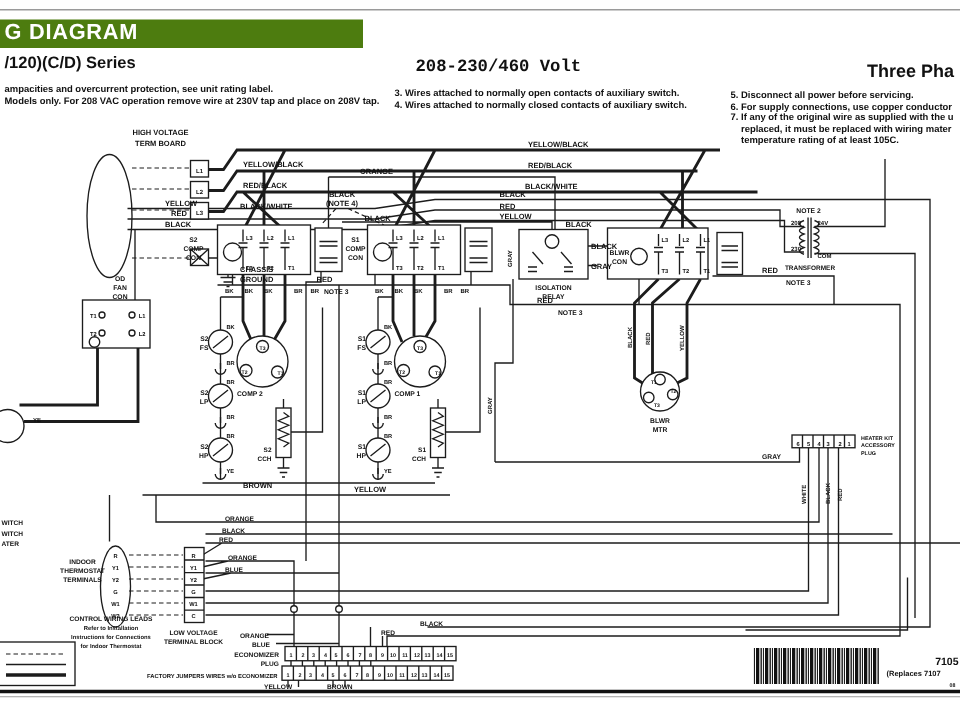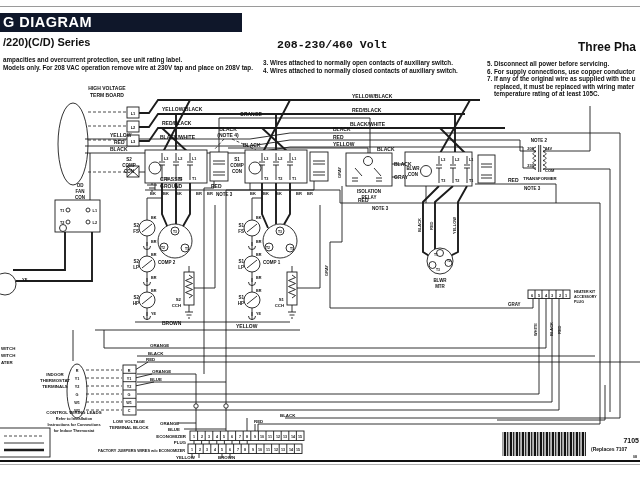--- a/index.html
+++ b/index.html
@@ -1,19 +1,19 @@
 <!DOCTYPE html>
 <html><head>
 <meta charset="utf-8">
 <style>
   html,body{margin:0;padding:0;background:#888;}
   .page{position:relative;width:640px;height:480px;background:#fff;overflow:hidden;
         font-family:"Liberation Sans",sans-serif;color:#111;}
   .topline{position:absolute;left:0;top:6px;width:640px;height:1px;background:#9a9a9a;}
-  .titlebar{position:absolute;left:0;top:13px;width:242px;height:19px;background:#0f172a;
+  .titlebar{position:absolute;left:0;top:13px;width:242px;height:19px;background:#4d7c0f;
             color:#fff;font-weight:bold;font-size:14.5px;line-height:19px;padding-left:3px;
             box-sizing:border-box;letter-spacing:.5px;white-space:nowrap;}
   .series{position:absolute;left:3px;top:36px;font-weight:bold;font-size:11px;white-space:nowrap;}
   .voltage{position:absolute;left:277px;top:38px;font-weight:bold;font-size:11.5px;white-space:nowrap;font-family:Liberation Mono, monospace;}
   .phase{position:absolute;left:578px;top:40px;font-weight:bold;font-size:12px;white-space:nowrap;text-align:right;}
   .notes{position:absolute;font-size:6.3px;line-height:7.6px;font-weight:bold;white-space:nowrap;}
   .notes-left{left:3px;top:56px;}
   .notes-center{left:263px;top:59px;}
   .notes-right{left:487px;top:60px;}
   .notes .cont{padding-left:7px;}
@@ -25,21 +25,21 @@
   .cmp{stroke:#1c1c1c;stroke-width:.9;fill:#fff;}
   .cmpn{stroke:#1c1c1c;stroke-width:.9;fill:none;}
   svg text{fill:#111;font-family:"Liberation Sans",sans-serif;font-weight:bold;}
 </style>
 </head>
 <body>
 
 <div class="page">
   <div class="topline"></div>
   <div class="titlebar">G DIAGRAM</div>
-  <div class="series">/220)(C/D) Series</div>
+  <div class="series">/120)(C/D) Series</div>
   <div class="voltage">208-230/460 Volt</div>
   <div class="phase">Three Pha</div>
 
   <div class="notes notes-left">
     <div>ampacities and overcurrent protection, see unit rating label.</div>
     <div>Models only. For 208 VAC operation remove wire at 230V tap and place on 208V tap.</div>
   </div>
   <div class="notes notes-center">
     <div>3. Wires attached to normally open contacts of auxiliary switch.</div>
     <div>4. Wires attached to normally closed contacts of auxiliary switch.</div>

